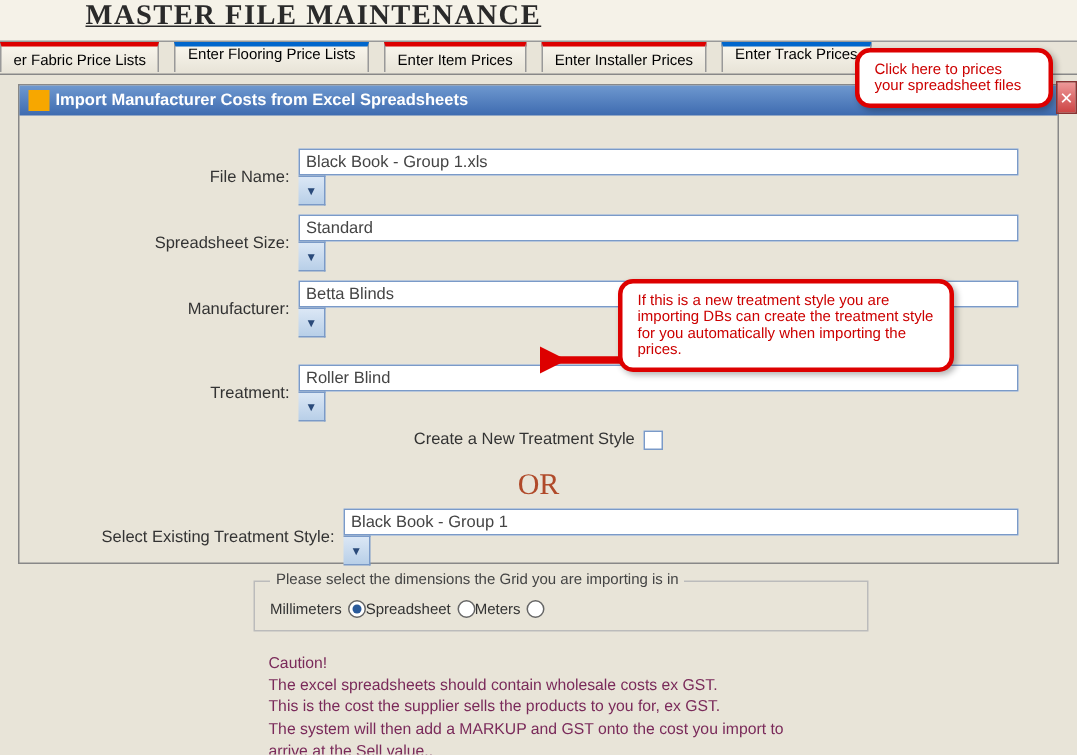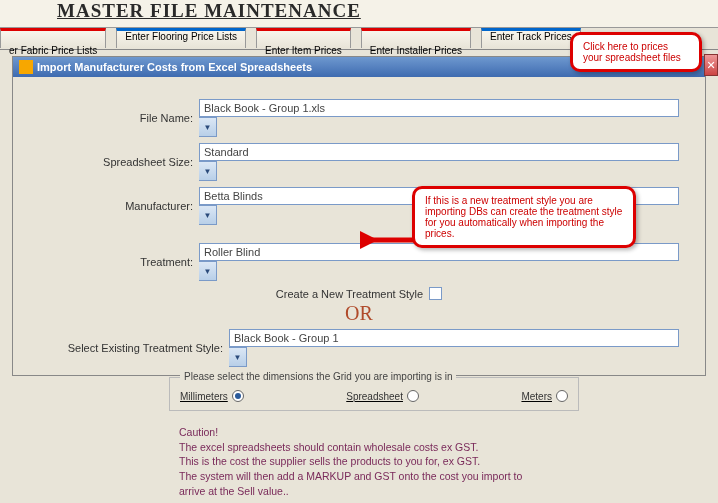--- a/index.html
+++ b/index.html
@@ -3,47 +3,47 @@
 <meta charset="utf-8">
 <style>
   * { box-sizing: border-box; margin: 0; padding: 0; font-family: Arial, sans-serif; }
   body { background: #e8e4d8; width: 718px; height: 503px; overflow: hidden; position: relative; }
   
   .header-band { height: 28px; background: #f5f2e8; border-bottom: 1px solid #999; padding-left: 57px; }
   .app-title { font-family: "Times New Roman", serif; font-size: 19px; font-weight: bold; letter-spacing: 1px; color: #2a2a2a; text-decoration: underline; }
   
   .tab-strip { height: 22px; background: #e8e4d8; display: flex; border-bottom: 1px solid #888; }
   .tab { height: 20px; border: 1px solid #999; border-bottom: none; background: linear-gradient(#f8f5ec,#e8e4d8); font-size: 10px; padding: 3px 8px 0; margin-right: 10px; }
-  .tab.red { border-top: 3px solid #d00; padding-top: 14px; }
+  .tab.red { border-top: 3px solid #d00; padding-top: 4px; }
   .tab.blue { border-top: 3px solid #06c; padding-top: 0; }
   
   .dialog-wrap { position: absolute; left: 12px; top: 56px; width: 694px; height: 320px; background: #e8e4d8; border: 1px solid #888; }
   .dialog-titlebar { height: 20px; background: linear-gradient(#6e98cf,#3e6bb0); color: #fff; font-size: 11px; font-weight: bold; padding: 3px 6px; display: flex; align-items: center; gap: 4px; }
   .dialog-titlebar .icon { width: 14px; height: 14px; background:#f7a700; display:inline-block; }
   .dialog-body { padding: 22px 26px 10px 26px; }
   
   .field-row { display: flex; align-items: center; margin-bottom: 6px; }
   .field-label { width: 160px; text-align: right; font-size: 11px; color: #333; padding-right: 6px; }
   .field-input { flex: 1; height: 20px; border: 1px solid #7a9ac8; background: #fff; font-size: 11px; padding: 2px 4px; color: #444; }
   .field-input.gray { color: #888; }
   .dropdown { display:flex;flex-direction:column; }
   .dropdown .arrow { width: 18px; height: 20px; border:1px solid #7a9ac8; border-left:none; background: linear-gradient(#dbe7f5,#b8cfe8); display:flex; align-items:center; justify-content:center; font-size:8px; color:#2a4a7a;}
   
   .folder-btn { width: 26px; height: 22px; border:1px solid #7a9ac8; background: linear-gradient(#f9f5de,#f0e8b8); margin-left:4px; display:flex; align-items:center; justify-content:center;}
   .folder-btn svg { width:16px; height:12px; }
   
   .mid-gap { height: 12px; }
-  .create-row { display:flex; align-items:center; justify-content:center; margin-bottom:2px;}
+  .create-row { display:flex; justify-content:center; margin-bottom:12px;}
   .create-label { font-size:11px; color:#333; margin-right:6px; }
   .checkbox { width:13px; height:13px; border:1px solid #7a9ac8; background:#fff; }
   .or-row { text-align:center; font-size:20px; color:#b04a2a; margin:2px 0 4px; font-family: "Times New Roman", serif;}
   
   .dim-box { border:1px solid #bbb; margin: 10px 100px 6px 130px; padding: 4px 10px 8px; position:relative;}
   .dim-legend { position:absolute; top:-7px; left:10px; background:#e8e4d8; font-size:10px; color:#444; padding:0 4px;}
-  .dim-opts { display:flex; justify-content:space-between; margin-top:8px;text-decoration:underline;}
+  .dim-opts { display:flex; justify-content:flex-start; margin-top:8px;}
   .dim-opt { font-size:10px; color:#333; display:flex; align-items:center; gap:4px;}
   .radio { width:12px; height:12px; border:1px solid #666; border-radius:50%; background:#fff; display:inline-flex; align-items:center; justify-content:center;}
   .radio.sel::after { content:""; width:6px; height:6px; border-radius:50%; background:#2a5a9a;}
   
   .caution { margin:14px 0 8px 140px; font-size:10.5px; color:#7a2a5a; line-height:1.4;}
   
   .button-row { display:flex; gap:6px; padding:0 26px;}
   .btn { min-width:54px; height:22px; border:1px solid #999; border-radius:3px; background: linear-gradient(#fefefe,#e4e0d4); font-size:11px; color:#222; display:flex; align-items:center; justify-content:center;}
   .btn .ul { text-decoration: underline; }
   .btn.close { margin-left:auto; color:#c00; border-color:#c88;}

